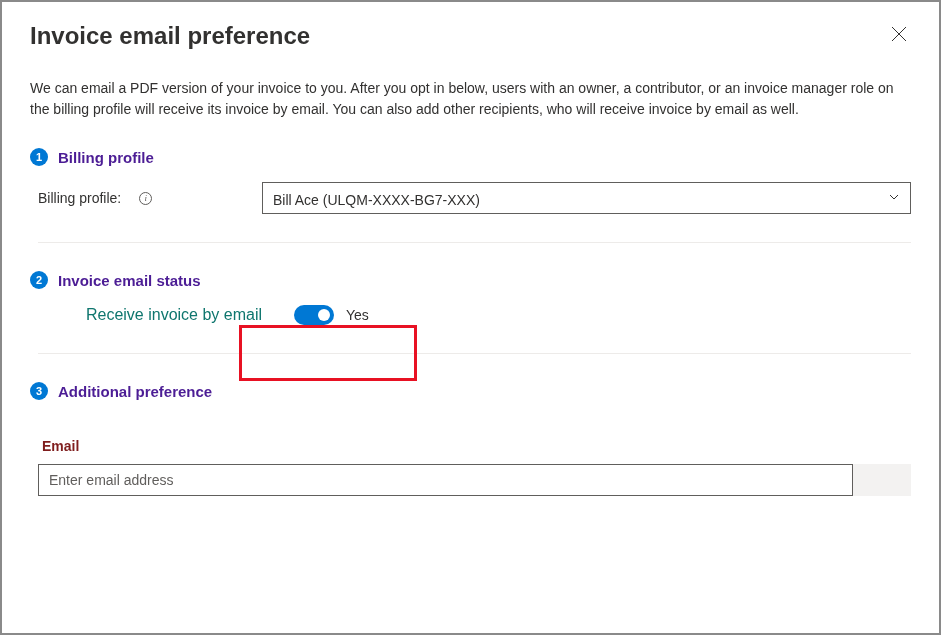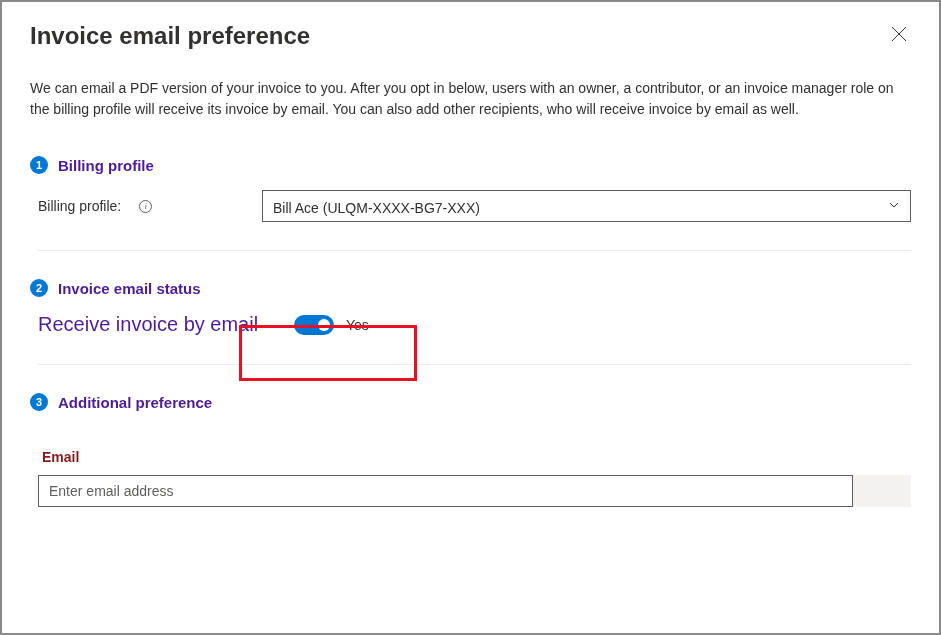--- a/index.html
+++ b/index.html
@@ -41,21 +41,21 @@
       line-height: 1;
     }
     .close-btn svg {
       width: 16px;
       height: 16px;
     }
     .description {
       font-size: 14px;
       color: #323130;
       line-height: 1.5;
-      margin-bottom: 36px;
+      margin-bottom: 28px;
     }
     .section {
       margin-bottom: 20px;
     }
     .section-header {
       display: flex;
       align-items: center;
       gap: 10px;
       margin-bottom: 16px;
     }
@@ -137,23 +137,24 @@
       height: 1px;
       background: #edebe9;
       margin: 28px 0 28px 8px;
     }
     .toggle-row {
       display: flex;
       align-items: center;
     }
     .toggle-label-col {
       width: 232px;
-      font-size: 20px;
-      color: #4c1d95;
+      font-size: 16px;
+      color: #0f766e;
       padding-left: 8px;
+      text-align: right;
     }
     .toggle-area {
       display: flex;
       align-items: center;
       gap: 12px;
       padding-left: 32px;
     }
     .toggle {
       width: 40px;
       height: 20px;

